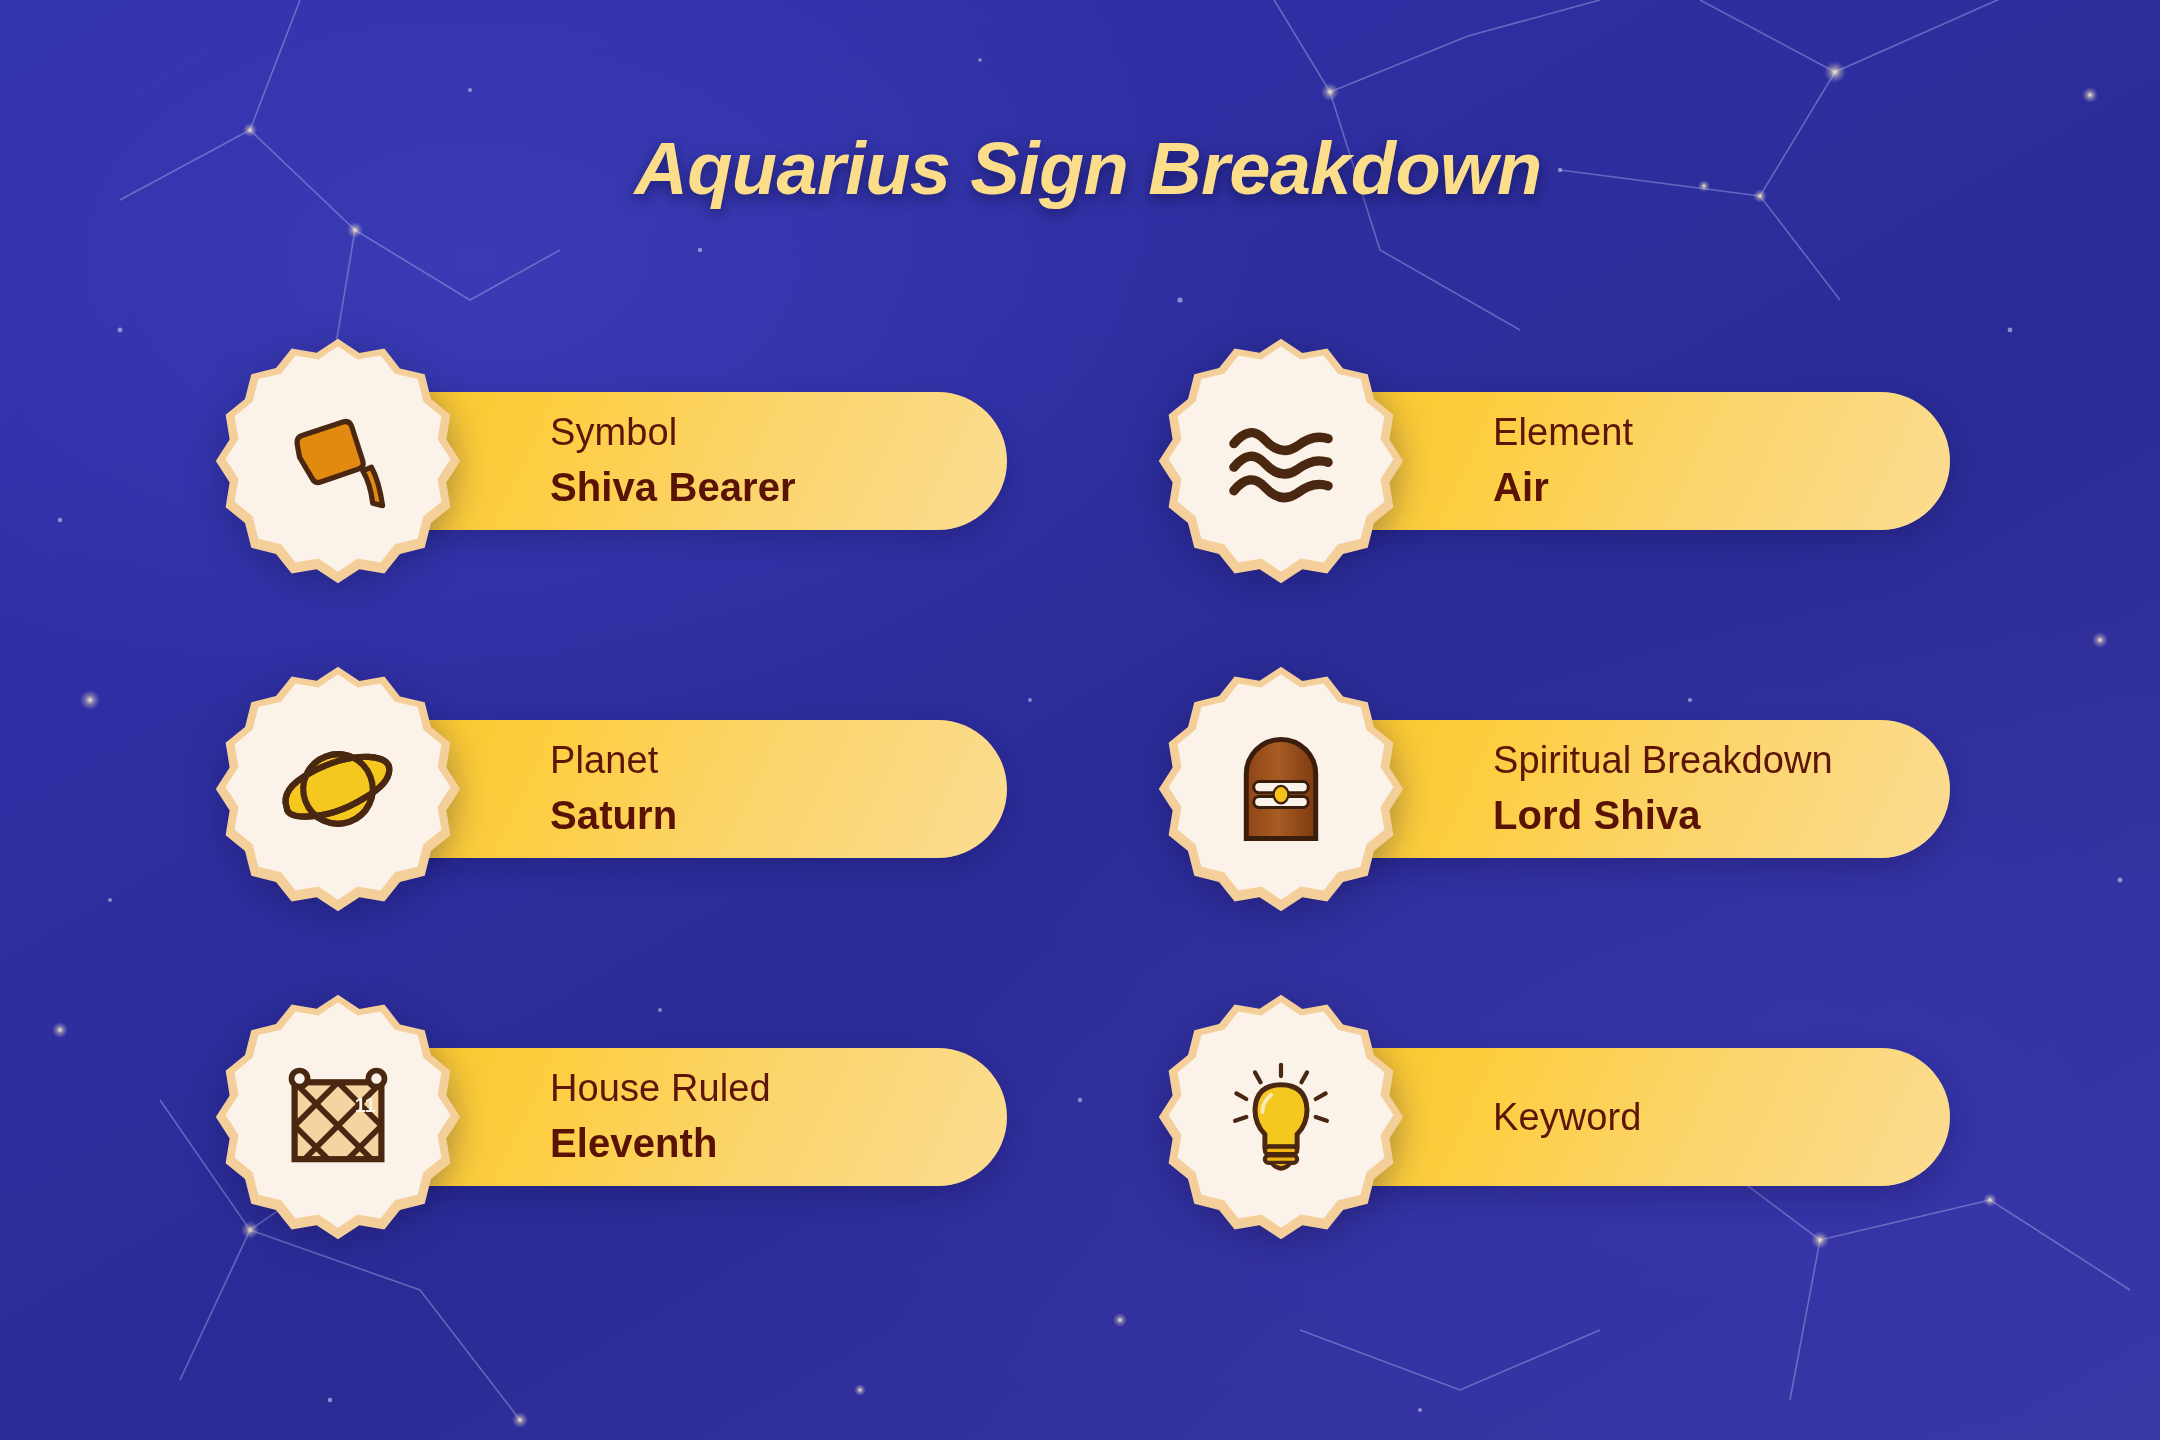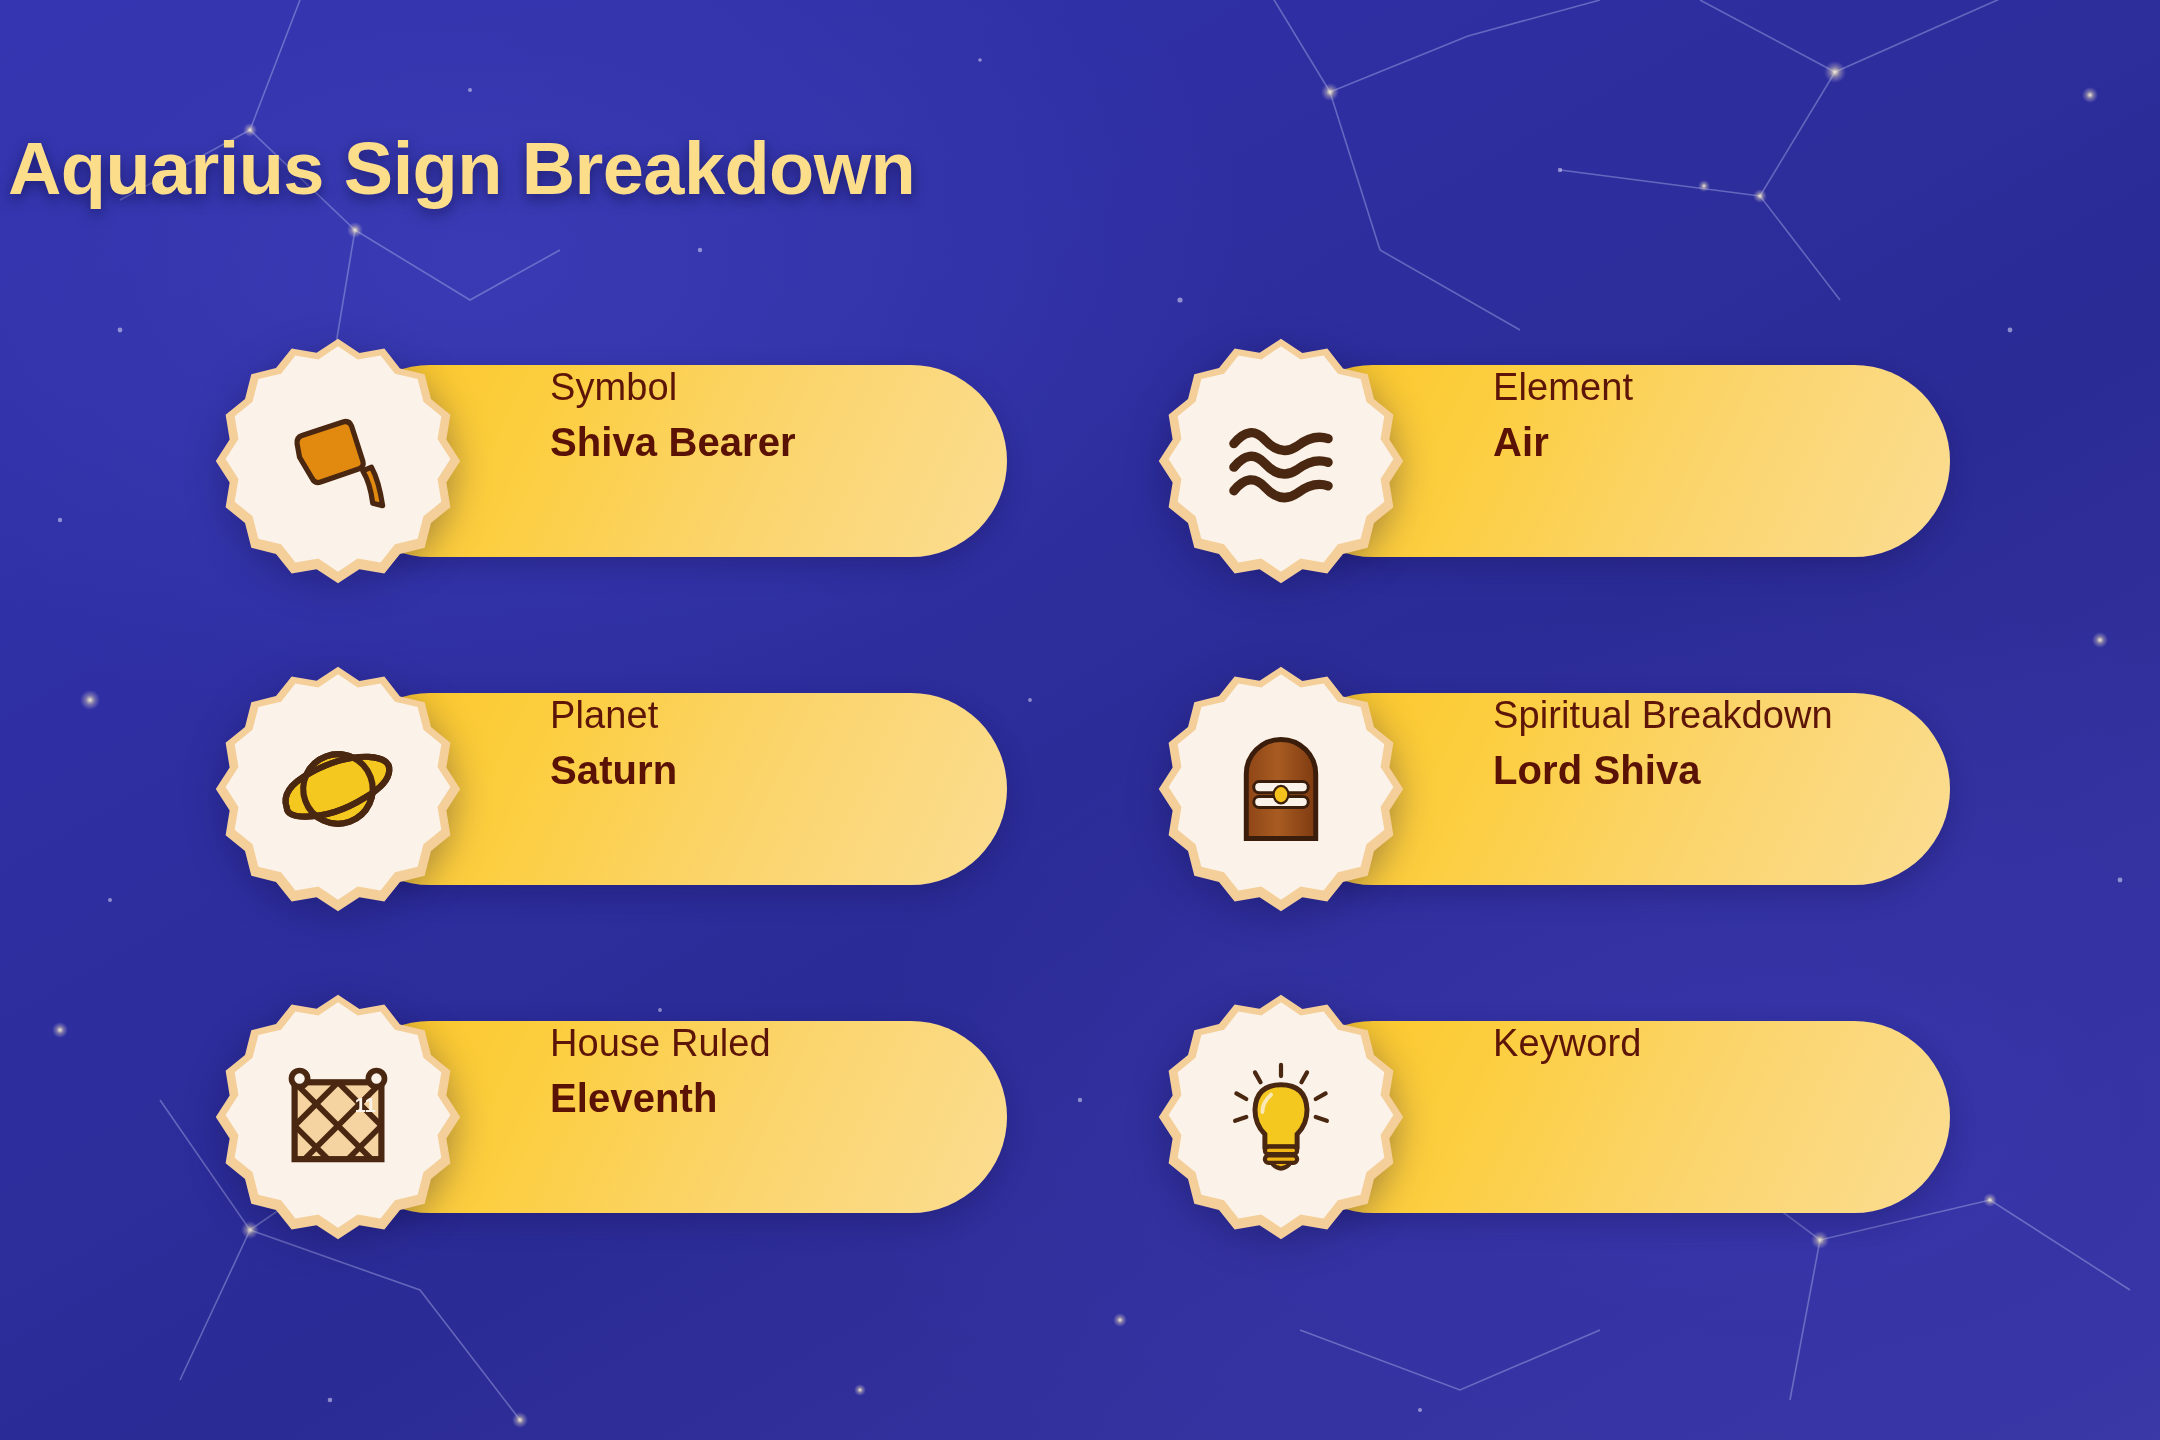--- a/index.html
+++ b/index.html
@@ -19,28 +19,29 @@
       radial-gradient(ellipse 70% 60% at 82% 78%, #3634A8 0%, rgba(54,52,168,0) 62%),
       linear-gradient(150deg, #3233AE 0%, #2F2FA3 28%, #2B2B96 58%, #35339F 82%, #3B3AA6 100%);
     z-index:0;
   }
   #bg-constellations { position:absolute; inset:0; z-index:1; }
   #bg-stars { position:absolute; inset:0; z-index:2; }
 
   
   .page-title {
     position:absolute;
-    top:126px; left:8px; right:0;
-    text-align:left;
+    top:126px; left:16px; right:0;
+    text-align:center;
     z-index:5;
     font-size:74px;
     font-weight:700;
     letter-spacing:-0.6px;
     color:#FBDD8A;
     text-shadow:0 5px 14px rgba(10,10,60,.55);
+    font-style:italic;
   }
 
   
   .grid {
     position:absolute;
     top:330px; left:0; right:0;
     z-index:4;
     display:grid;
     grid-template-columns: 1fr 1fr;
     column-gap:148px;
@@ -53,26 +54,27 @@
     height:262px;
     display:flex;
     align-items:center;
   }
 
   
   .pill {
     position:absolute;
     left:122px;
     right:0;
-    height:192px;
+    height:138px;
     border-radius:96px;
     background:linear-gradient(115deg,#FBC525 0%,#FCCE3F 30%,#FBD469 60%,#FBDD92 100%);
     box-shadow:0 10px 26px rgba(20,18,80,.30);
     display:flex;
     flex-direction:column;
+    justify-content:center;
     padding-left:216px;
   }
   .pill-label {
     font-size:38px;
     font-weight:400;
     color:#5D1507;
     line-height:1.18;
     letter-spacing:.1px;
   }
   .pill-value {

